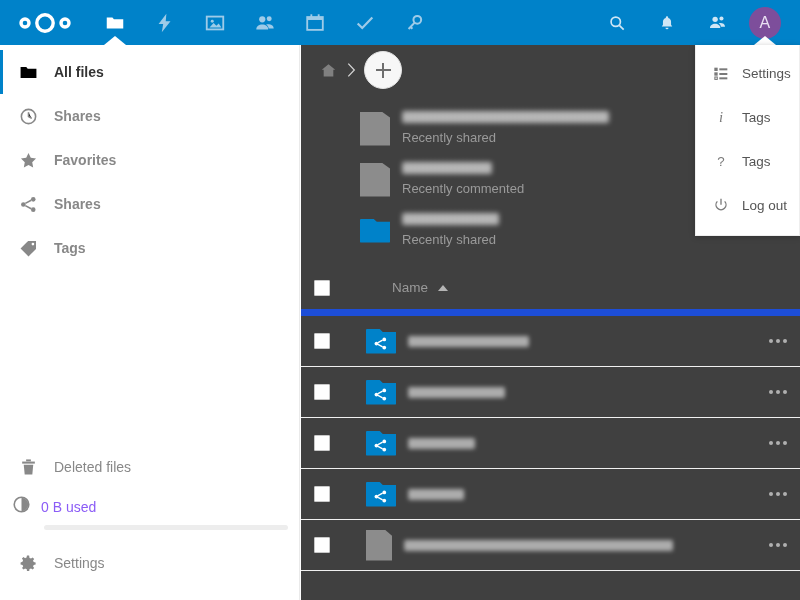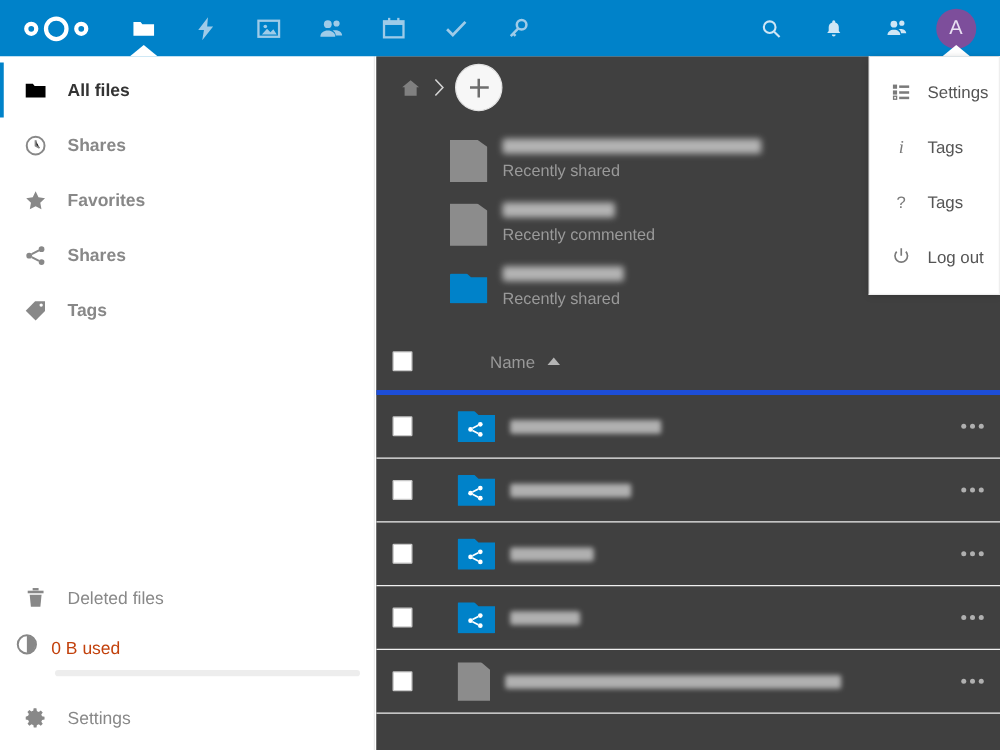--- a/index.html
+++ b/index.html
@@ -133,34 +133,34 @@
   .nav-item.active .nav-icon { color: #000000; }
   .nav-item.active::before {
     content: "";
     position: absolute; left: 0; top: 0;
     width: 3px; height: 44px;
     background: #0082c9;
   }
   #nav-top { padding-top: 5px; font-weight: bold; }
   #nav-bottom {
     position: absolute;
-    left: 0; bottom: 0; width: 299px;
+    left: 0; bottom: 11px; width: 299px;
     padding-bottom: 4px;
   }
   #quota-item {
     position: relative;
     display: flex; align-items: flex-start;
     height: 52px;
     padding-left: 12px;
     padding-top: 6px;
     cursor: pointer;
   }
   #quota-text {
     margin-left: 10px; margin-top: 4px;
-    font-size: 14px; color: #c2410c;
+    font-size: 14px; color: #8b5cf6;
   }
   #quota-bar-track {
     position: absolute;
     left: 44px; top: 36px;
     width: 244px; height: 5px;
     border-radius: 3px;
     background: #ededed;
   }
   #quota-bar-fill {
     height: 5px; border-radius: 3px;
@@ -249,21 +249,21 @@
   }
   .rec-sub {
     font-size: 13px; color: #9a9a9a;
   }
 
   
   #filelist { margin-top: 10px; }
   #table-head {
     display: flex; align-items: center;
     height: 50px;
-    border-bottom: 4px solid #1d4ed8;
+    border-bottom: 7px solid #1d4ed8;
     padding-left: 13px;
   }
   .chk {
     width: 16px; height: 16px;
     border: 1px solid #c8c8c8;
     border-radius: 1px;
     background: #ffffff;
     flex: 0 0 auto;
     cursor: pointer;
   }

